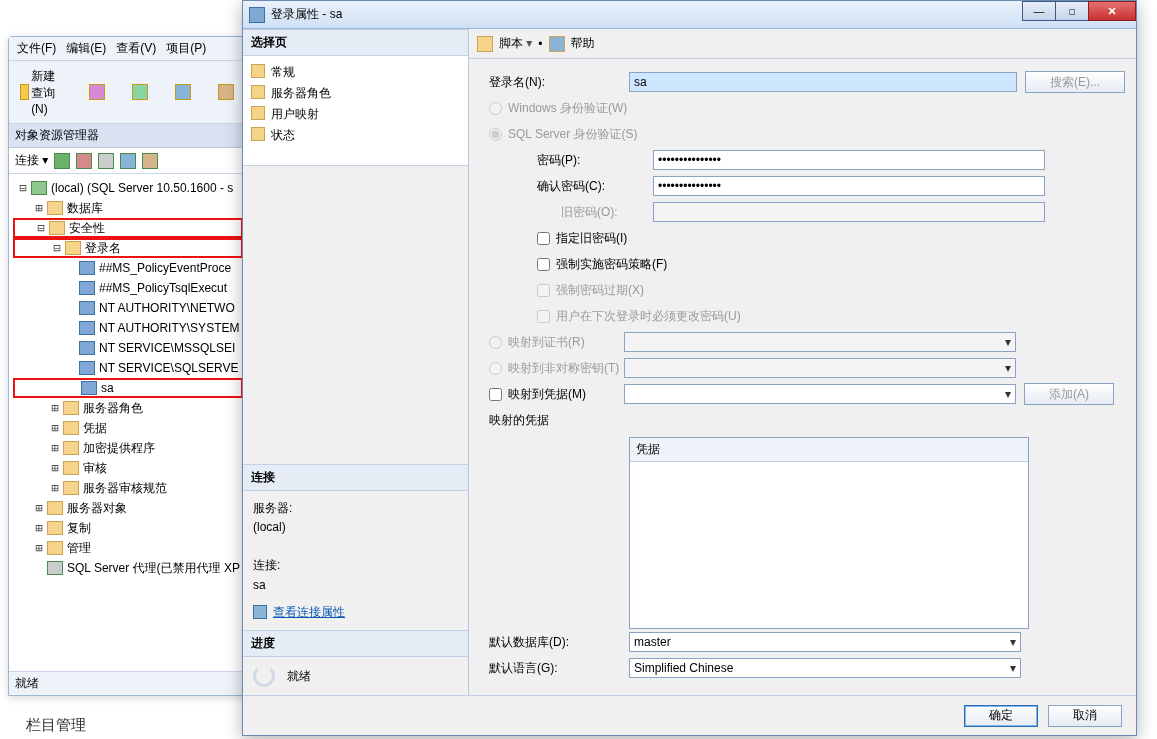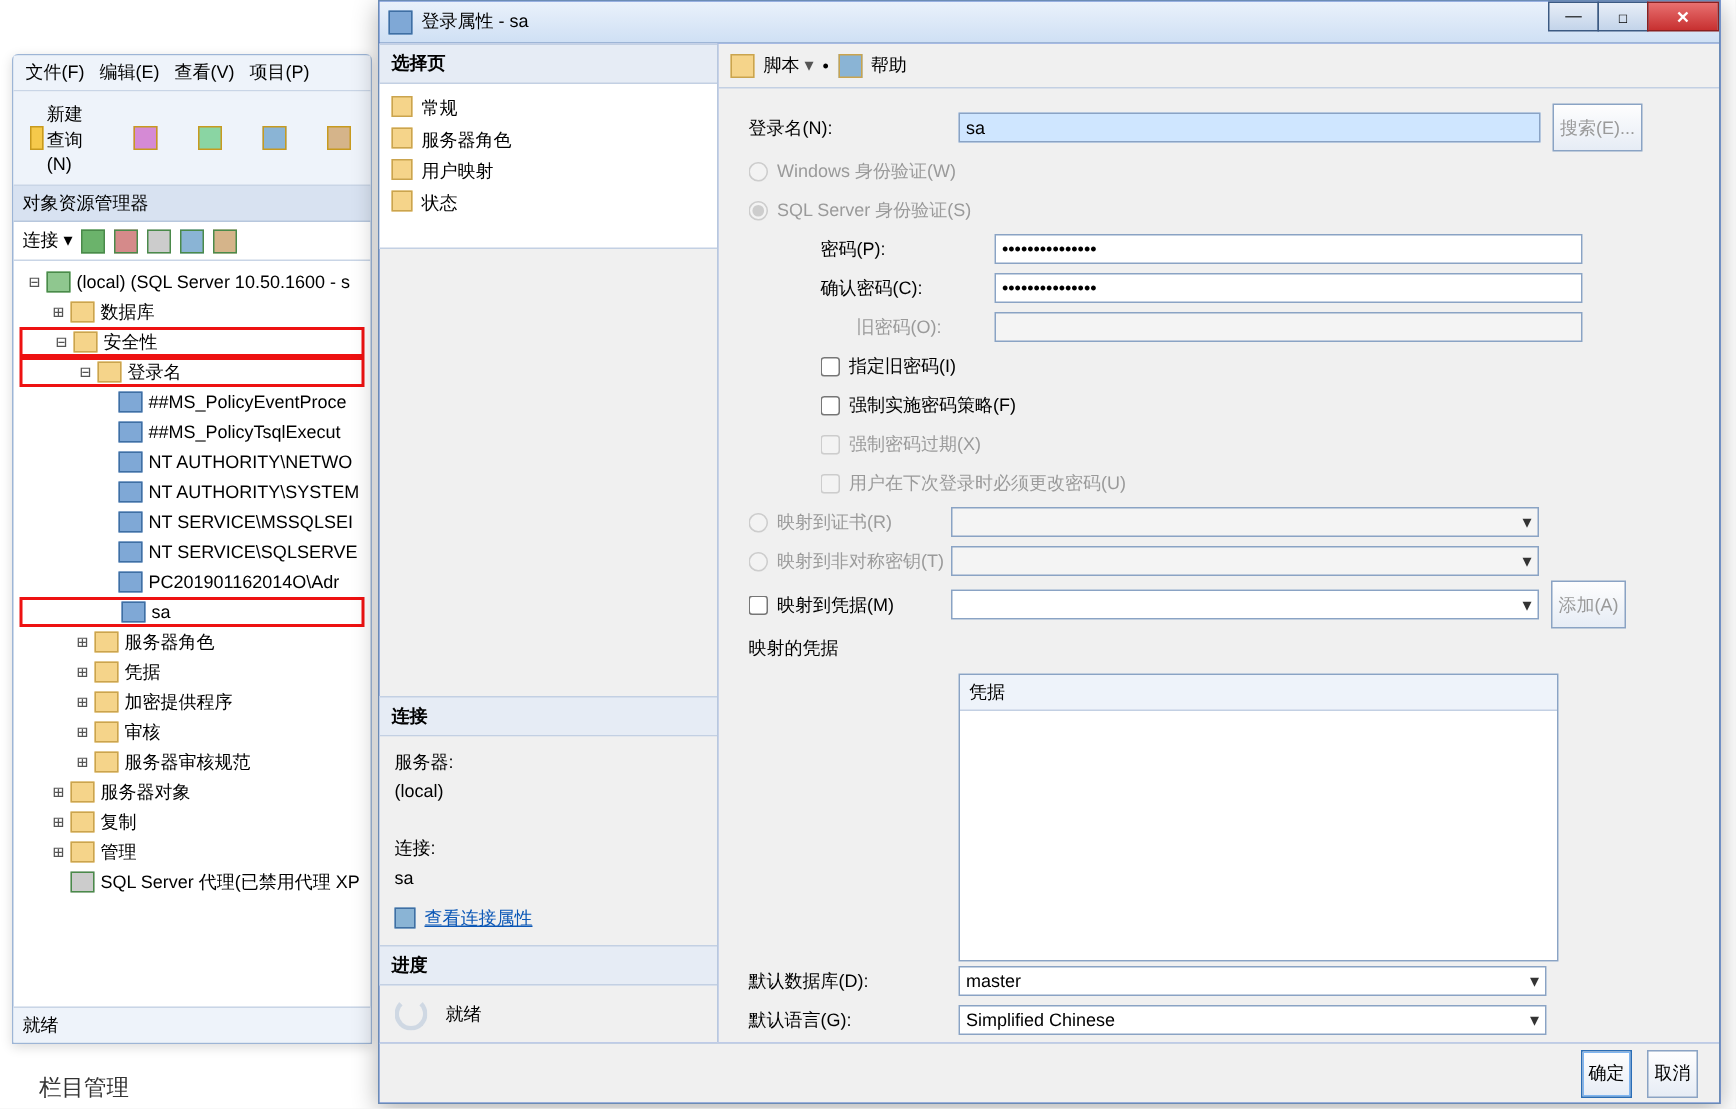--- a/index.html
+++ b/index.html
@@ -24,21 +24,21 @@
 .tree-row .uicon { width:16px; height:14px; background:#7fa8d6; border:1px solid #3f6fa3; margin-right:4px; }
 .tree-row .sicon { width:16px; height:14px; background:#8fc78f; border:1px solid #4a8a4a; margin-right:4px; }
 .indent-0 { padding-left: 4px; }
 .indent-1 { padding-left: 20px; }
 .indent-2 { padding-left: 36px; }
 .indent-3 { padding-left: 52px; }
 .redbox { border: 2px solid #e11; padding-right: 6px; }
 .statusbar { position:absolute; bottom:0; left:0; right:0; padding:3px 6px; background:#eef3fa; border-top:1px solid #c9d5e6; }
 
 
-.dialog { position: absolute; left: 252px; top: 0; width: 895px; height: 736px; background: #1d4ed8; border: 1px solid #6b8bb5; box-shadow: 0 4px 16px rgba(0,0,0,0.3); }
+.dialog { position: absolute; left: 242px; top: 0; width: 895px; height: 736px; background: #4d7c0f; border: 1px solid #6b8bb5; box-shadow: 0 4px 16px rgba(0,0,0,0.3); }
 .dlg-titlebar { display: flex; align-items: center; height: 28px; background: linear-gradient(#eaf1fb,#cfe0f4); border-bottom: 1px solid #9db5d6; }
 .dlg-titlebar .tico { width:16px; height:16px; margin: 0 6px; background:#7fa8d6; border:1px solid #3f6fa3; }
 .dlg-winbtns { position:absolute; right:0; top:0; display:flex; }
 .winbtn { width:34px; height:20px; border:1px solid #3c5a82; display:flex; align-items:center; justify-content:center; font-family:Arial; font-size:11px; background:linear-gradient(#e8eef7,#c3d4ea); margin-left:-1px; }
 .winbtn.close { background:linear-gradient(#e87070,#c73030); color:#fff; border-color:#8a2020; width:48px; }
 .winbtn.close::after { content:"✕"; font-weight:bold; }
 .winbtn.min::after { content:"—"; }
 .winbtn.max { font-family: monospace; }
 .winbtn.max::after { content:"☐"; }
 
@@ -59,21 +59,21 @@
 .right-toolbar .drop::after { content:" ▾"; color:#555; }
 .form-area { padding:10px 10px 0 20px; }
 .form-row { display:flex; align-items:center; min-height:26px; }
 .form-row .lbl { width:140px; white-space: nowrap; }
 .form-row input[type=text], .form-row input[type=password], .form-row select { height:20px; border:1px solid #8aa3c4; padding:1px 4px; background:#fff; }
 .form-row input[disabled], .form-row select[disabled] { background:#f4f4f4; color:#888; }
 .big-input { width:392px; }
 .login-input { width:388px; background:#cfe6ff !important; }
 .form-row input[type=checkbox], .form-row input[type=radio] { margin-right:6px; }
 .gray { color:#9a9a9a; }
-.btn { height:32px; padding:0 4px; border:1px solid #8aa3c4; background:linear-gradient(#fefefe,#e6ecf5); cursor:default; }
+.btn { height:22px; padding:0 24px; border:1px solid #8aa3c4; background:linear-gradient(#fefefe,#e6ecf5); cursor:default; }
 .btn[disabled] { color:#9a9a9a; }
 .cred-grid { position:relative; margin-left:140px; margin-top:4px; width:400px; height:192px; border:1px solid #8aa3c4; background:#fff; }
 .cred-grid-head { display:flex; background:#eef3fa; border-bottom:1px solid #c3d0e3; }
 .cred-grid-head div { flex:1; padding:3px 6px; border-right:1px solid #c3d0e3; }
 .cred-grid-head div:last-child { border-right:none; }
 .combo { height:20px; border:1px solid #8aa3c4; background:#fff; display:flex; align-items:center; padding:0 4px; width:392px; position:relative; }
 .combo::after { content:"▾"; position:absolute; right:4px; color:#333; }
 
 .dlg-footer { position:absolute; bottom:0; left:0; right:0; height:40px; display:flex; align-items:center; justify-content:flex-end; gap:10px; padding:0 14px; border-top:1px solid #c3d0e3; background:#f0f0f0; }
 .dlg-footer .btn.primary { border-color:#2a6db5; box-shadow:0 0 0 1px #7fb5f0 inset; }
@@ -160,25 +160,20 @@
       </div>
     <div class="tree-row indent-3">
         <span class="exp">&nbsp;</span>
         <span class="uicon"></span>
         <span>NT SERVICE\MSSQLSEI</span>
       </div>
     <div class="tree-row indent-3">
         <span class="exp">&nbsp;</span>
         <span class="uicon"></span>
         <span>NT SERVICE\SQLSERVE</span>
-      </div>
-    <div class="tree-row indent-3">
-        <span class="exp">&nbsp;</span>
-        <span class="uicon"></span>
-        <span>PC201901162014O\Adr</span>
       </div>
     <div class="tree-row indent-3 redbox">
         <span class="exp">&nbsp;</span>
         <span class="uicon"></span>
         <span>sa</span>
       </div>
     <div class="tree-row indent-2">
         <span class="exp">⊞</span>
         <span class="ficon"></span>
         <span>服务器角色</span>

